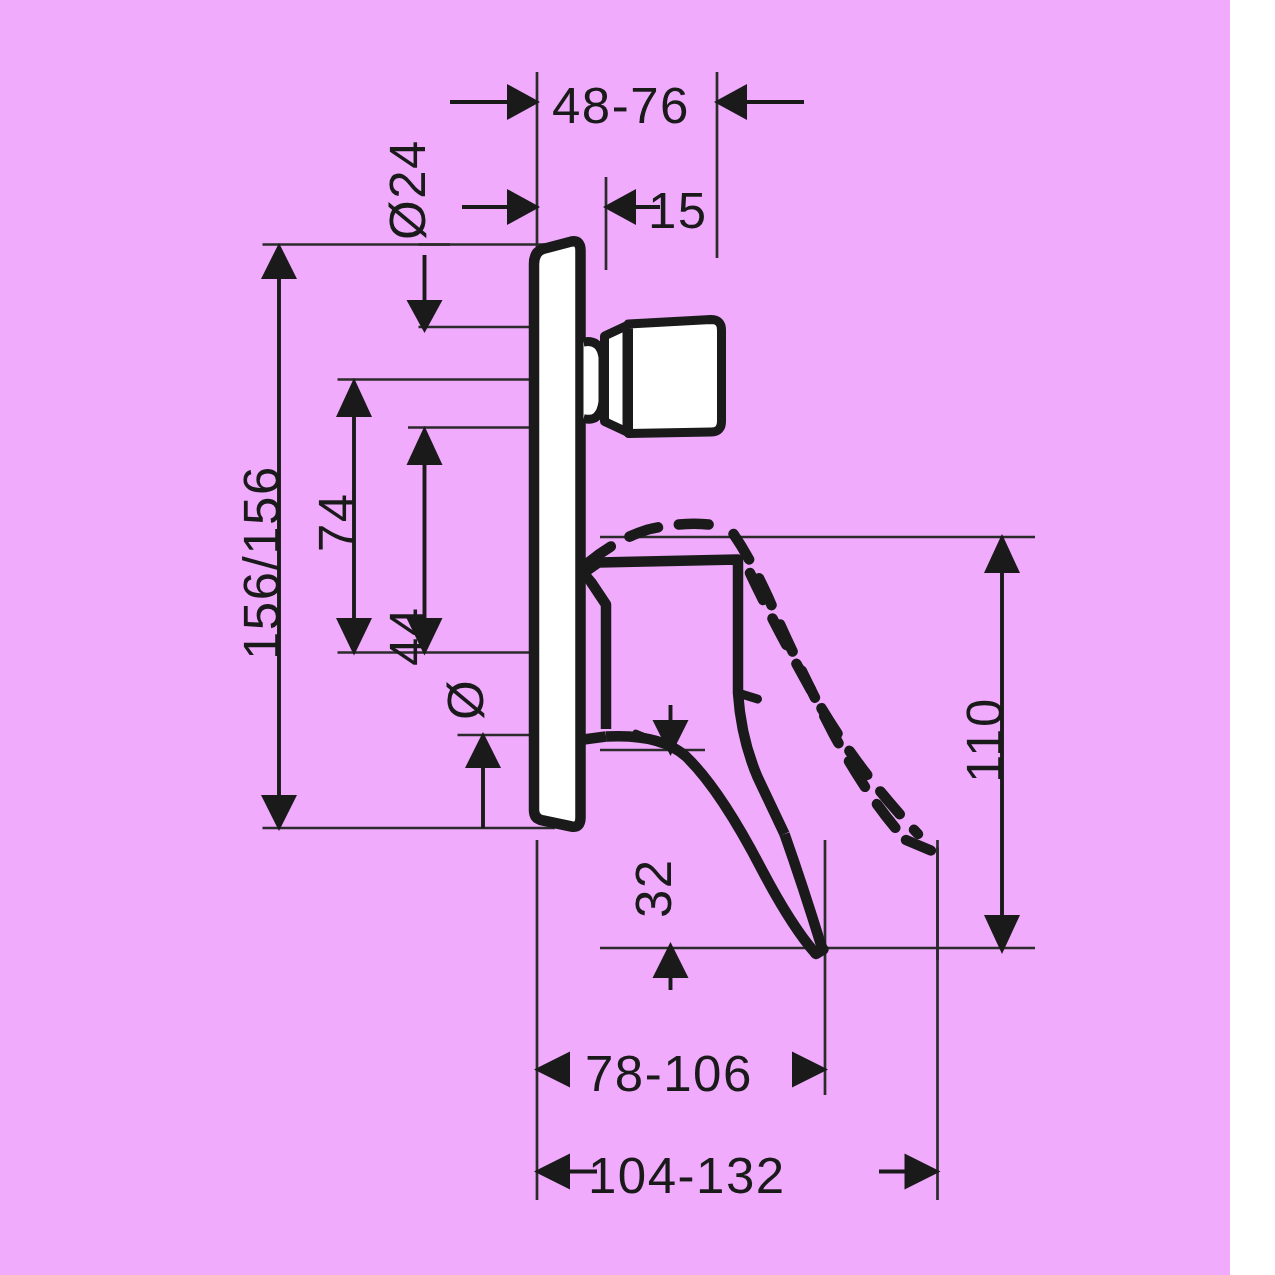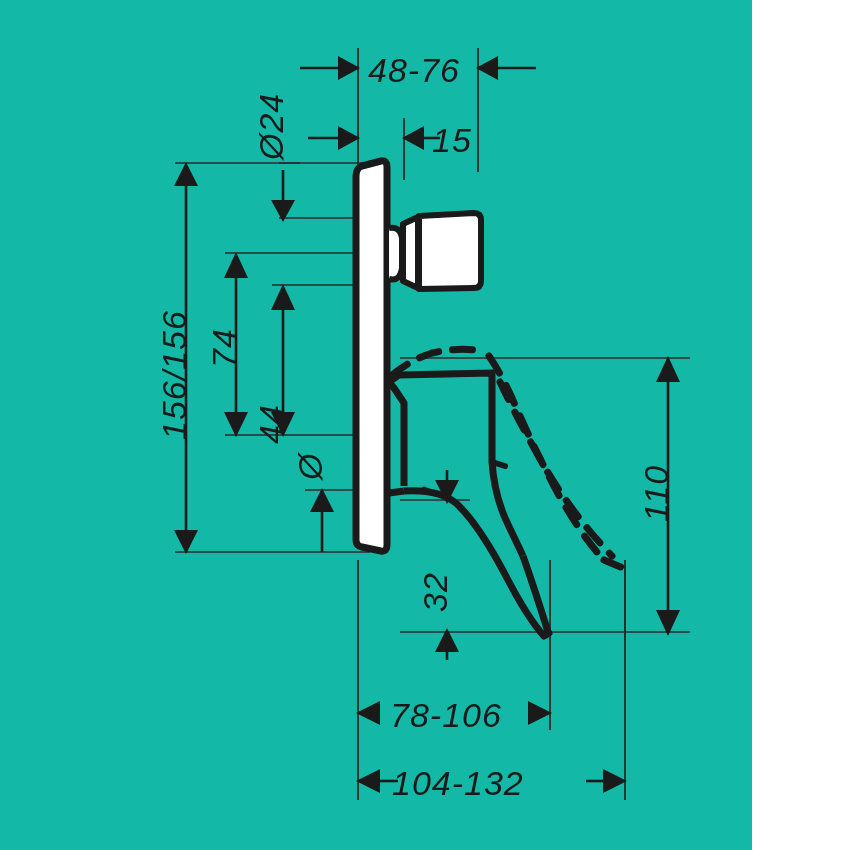--- a/index.html
+++ b/index.html
@@ -2,26 +2,25 @@
 <html><head>
 <meta charset="utf-8">
 <style>
   html, body {
     margin: 0;
     padding: 0;
     background: #ffffff;
   }
   #sheet {
     position: relative;
-    width: 752px;
+    width: 820px;
     height: 850px;
-    background: #14b8a6;
+    background: #f0abfc;
     font-family: "Liberation Sans", sans-serif;
     overflow: hidden;
-    font-style: italic;
   }
   #drawing-svg {
     position: absolute;
     left: 0;
     top: 0;
     width: 850px;
     height: 850px;
   }
   .dim-text {
     font-family: "Liberation Sans", sans-serif;

